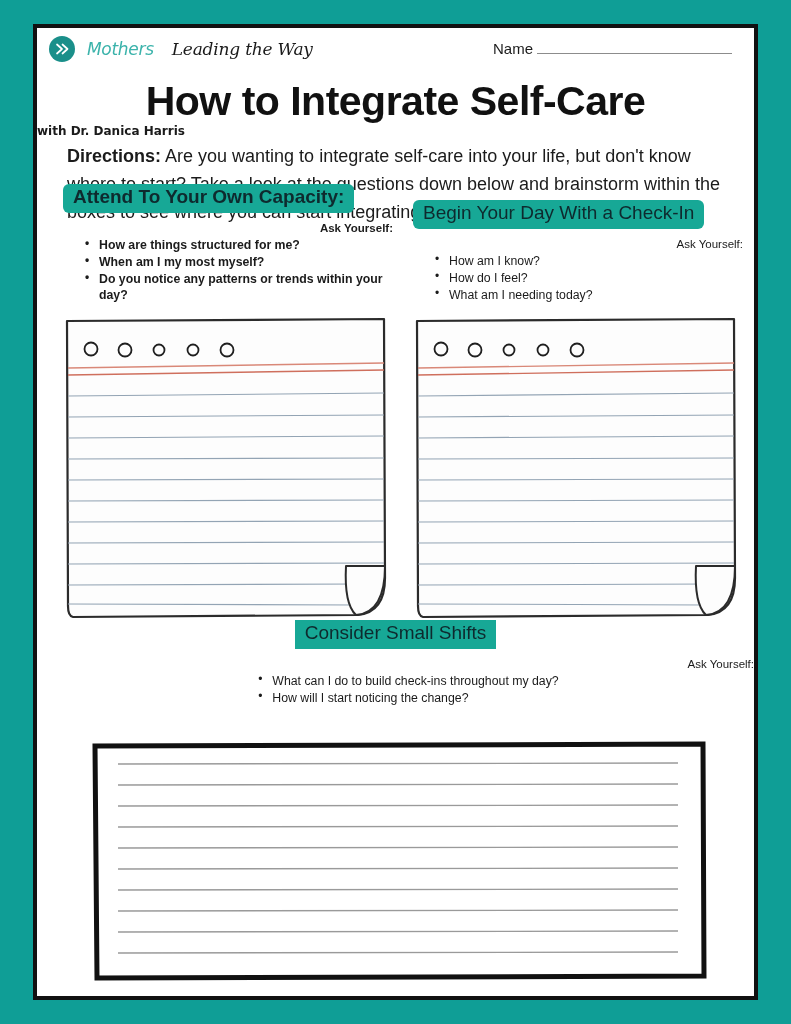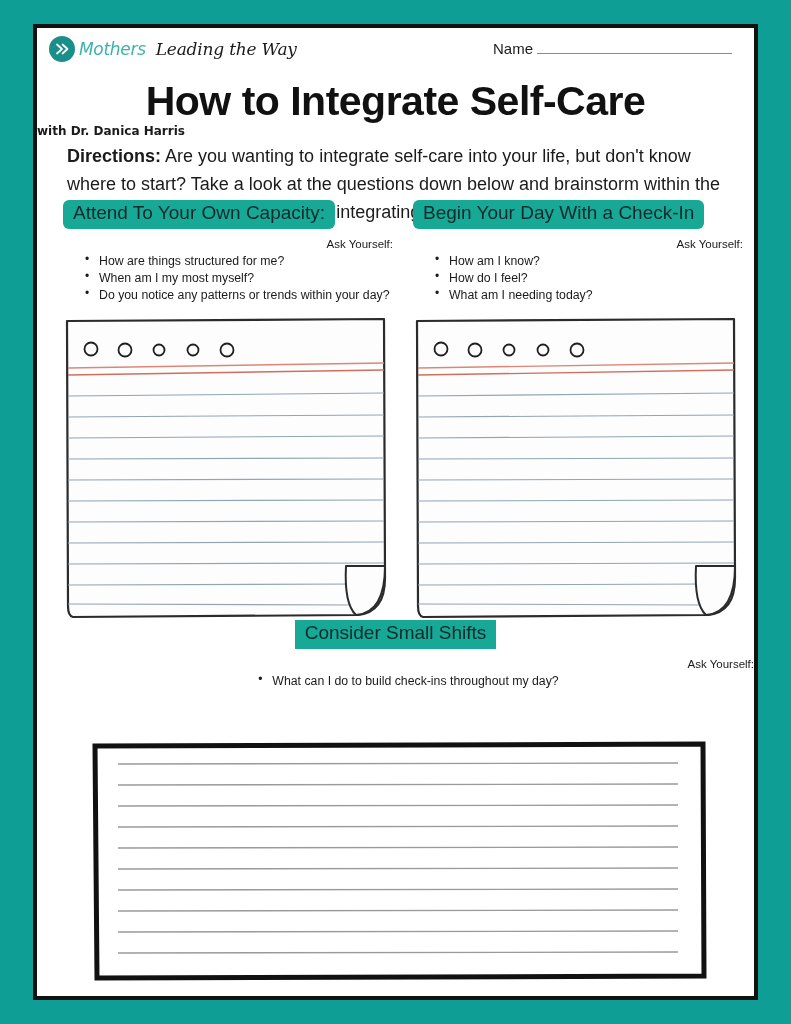--- a/index.html
+++ b/index.html
@@ -31,21 +31,21 @@
     background: #ffffff;
   }
 
   
   .brand-row {
     position: absolute;
     left: 12px;
     top: 8px;
     display: flex;
     align-items: center;
-    gap: 4px;
+    gap: 12px;
   }
   .brand-logo {
     width: 26px;
     height: 26px;
     border-radius: 50%;
     background: #1a8f8a;
     display: flex;
     align-items: center;
     justify-content: center;
   }
@@ -160,21 +160,21 @@
   ul.q-list li::before {
     content: "\2022";
     position: absolute;
     left: -4px;
     top: -1px;
     font-size: 12px;
     color: #1b1b1b;
   }
 
   
-  .col-left  { position: absolute; left: 26px;  top: 172px; width: 330px; }
+  .col-left  { position: absolute; left: 26px;  top: 156px; width: 330px; font-weight: bold; }
   .col-right { position: absolute; left: 376px; top: 172px; width: 330px; }
   .col-mid   { position: absolute; left: 0; right: 0; top: 592px; text-align: center; }
   .col-mid ul.q-list {
     display: inline-block;
     text-align: left;
     padding-left: 30px;
     margin-top: 3px;
   }
   .col-mid ul.q-list li { max-width: 290px; }
 
@@ -297,20 +297,21 @@
         <path d="M5,288 L292,289" fill="none" stroke="#93a4b4" stroke-width="1.1"></path>
         <path d="M283,250 L322,250 Q322,297 293,299 Q281,288 283,250 Z" fill="#fdfdfd" stroke="#2b2b2b" stroke-width="2" stroke-linejoin="round"></path>
       </svg>
     </div>
 
     <div class="col-mid">
       <div class="sec-head">Consider Small Shifts</div>
       <div class="ask-label">Ask Yourself:</div>
       <ul class="q-list">
         <li>What can I do to build check-ins throughout my day?</li>
+        <li>How will I start noticing the change?</li>
       </ul>
     </div>
 
     <div class="bottom-box">
       <svg viewBox="0 0 618 242" preserveAspectRatio="none" aria-hidden="true">
         <path d="M5,6 L613,4 L614,236 L7,238 Z" fill="#ffffff" stroke="#111111" stroke-width="5" stroke-linejoin="miter"></path>
         <path d="M28,24 L588,23" fill="none" stroke="#9a9a9a" stroke-width="1.3"></path>
         <path d="M28,45 L588,44" fill="none" stroke="#9a9a9a" stroke-width="1.3"></path>
         <path d="M28,66 L588,65" fill="none" stroke="#9a9a9a" stroke-width="1.3"></path>
         <path d="M28,87 L588,86" fill="none" stroke="#9a9a9a" stroke-width="1.3"></path>

